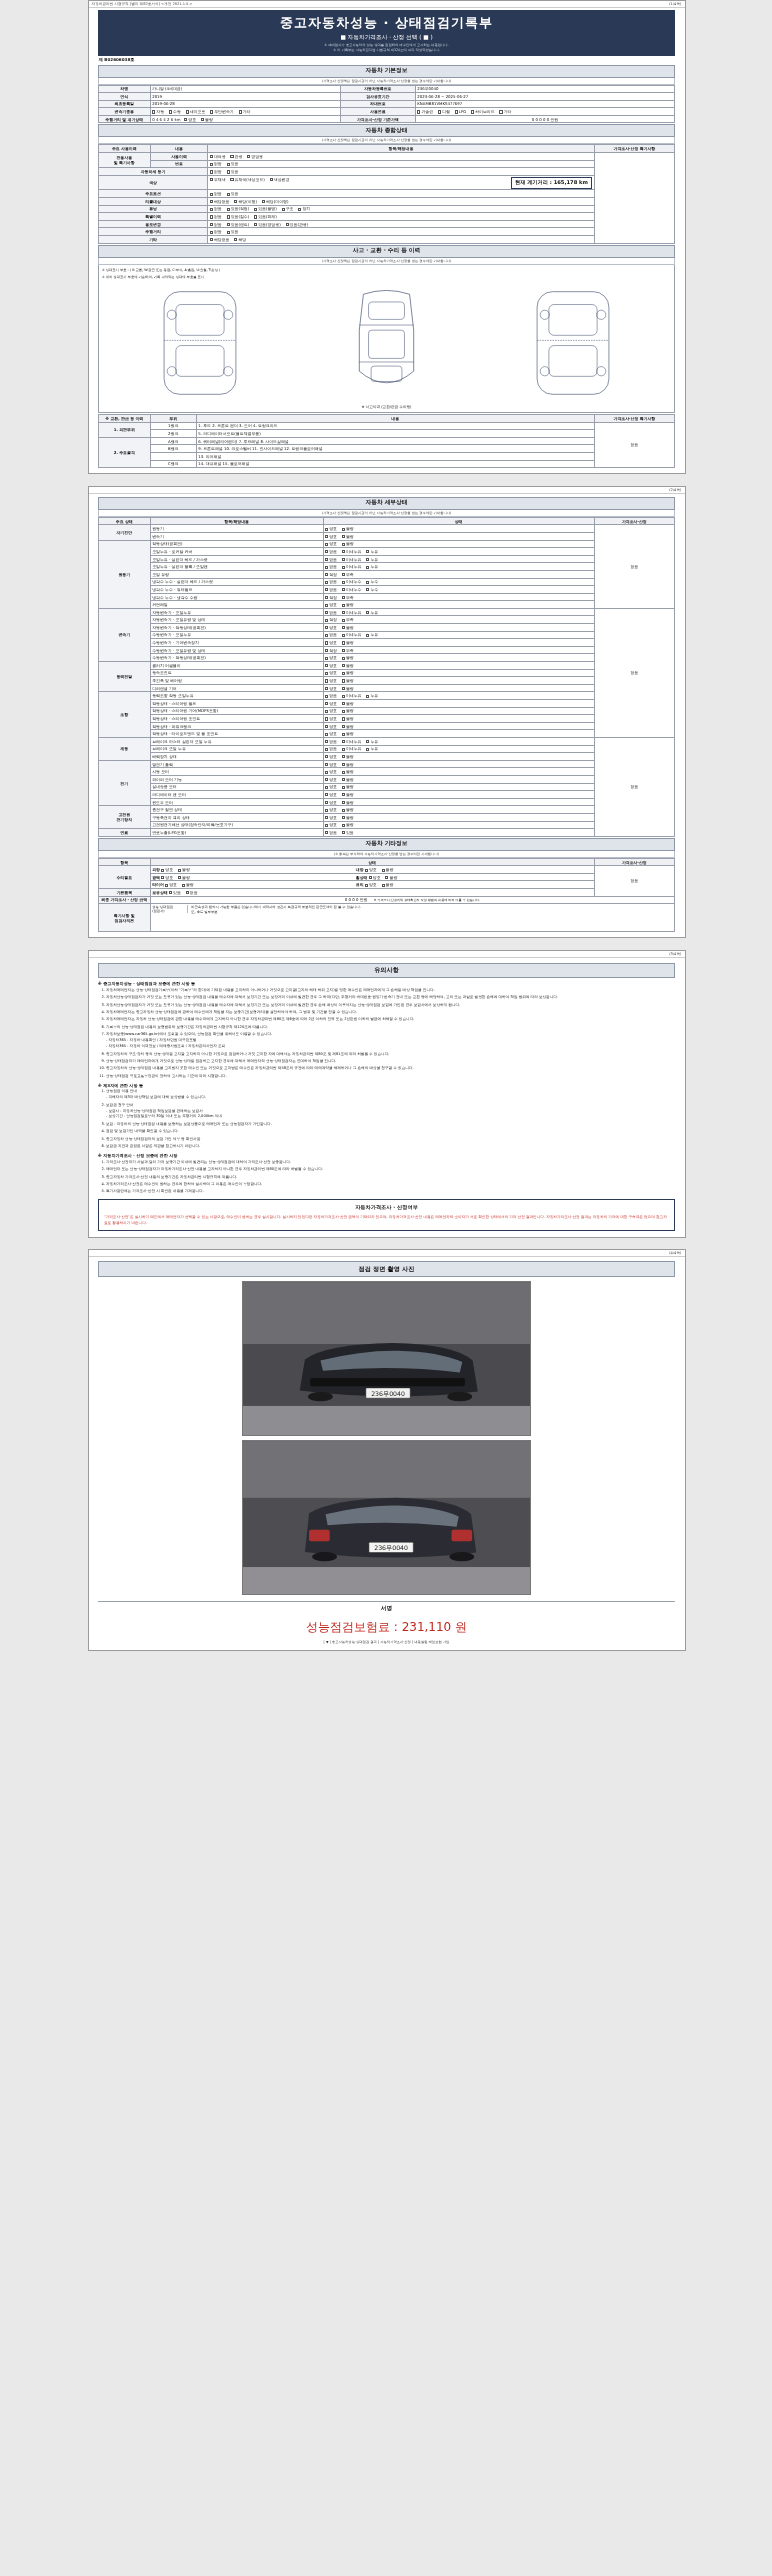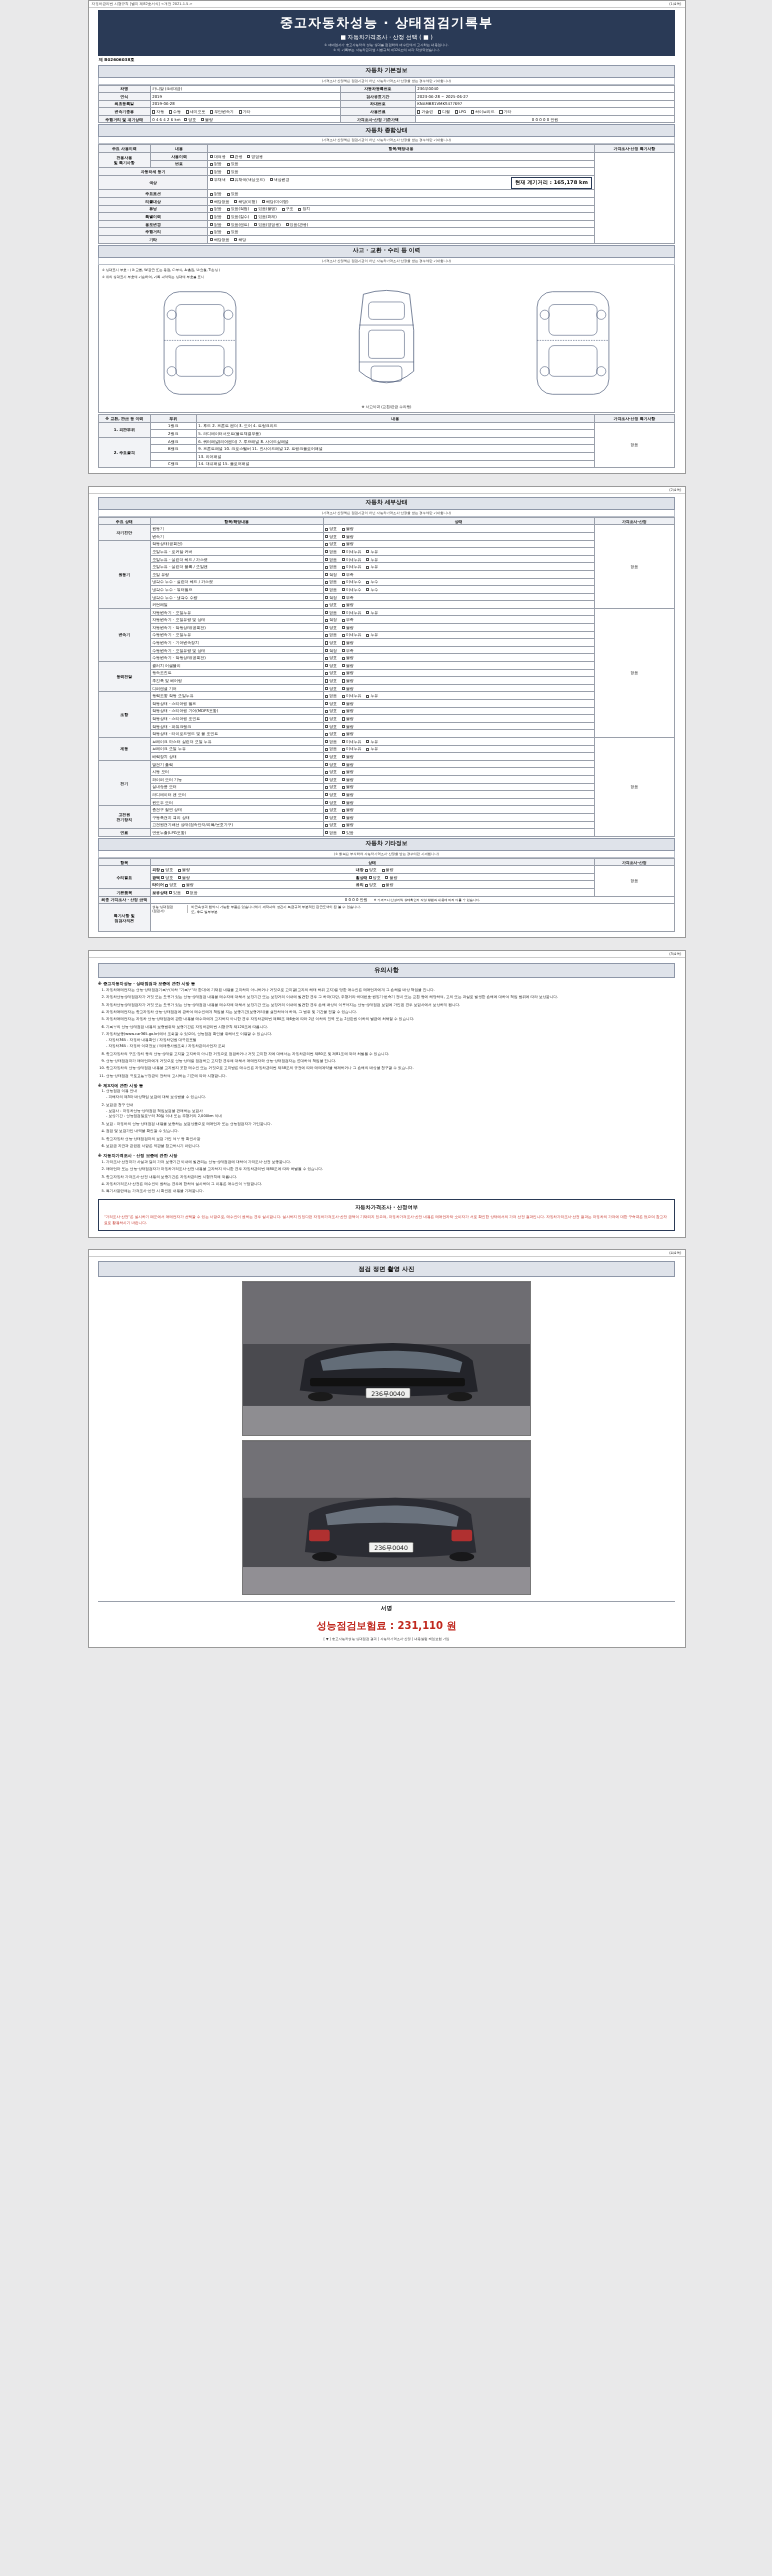--- a/index.html
+++ b/index.html
@@ -60,21 +60,21 @@
   .boxed-sign .bt { text-align:center; font-weight:bold; font-size:5.2px; margin-bottom:2.6px; }
   .boxed-sign .bb { font-size:3.6px; line-height:1.7; }
   .red { color:#c0281e; }
   .photo-title {
     background:#dfe3ea; border:0.5px solid #8e97a8; text-align:center;
     font-weight:bold; font-size:6.2px; padding:2.6px; margin:2.1px 0 4.1px 0;
   }
   .photos { display:flex; flex-direction:column; align-items:center; gap:4.1px; }
   .ph { width:289px; height:155px; border:0.5px solid #777; position:relative; overflow:hidden; }
   .sign-band { border-top:0.5px solid #9aa0ab; margin-top:5.2px; padding:3.1px; text-align:center; font-weight:bold; font-size:5.7px; }
-  .fee { text-align:center; font-weight:bold; font-size:10px; color:#c0281e; padding:3.1px; }
+  .fee { text-align:center; font-weight:normal; font-size:12px; color:#c0281e; padding:3.1px; }
   .small-foot { text-align:center; font-size:3.3px; color:#333; padding:1px; }
   .mini { font-size:3.3px; }
   .tiny { font-size:3.1px; }
 </style>
 </head>
 <body>
 
 <div class="page">
   <div class="page-top">
     <span>자동차관리법 시행규칙 [별지 제82호서식] &lt;개정 2021.1.5.&gt;</span>

